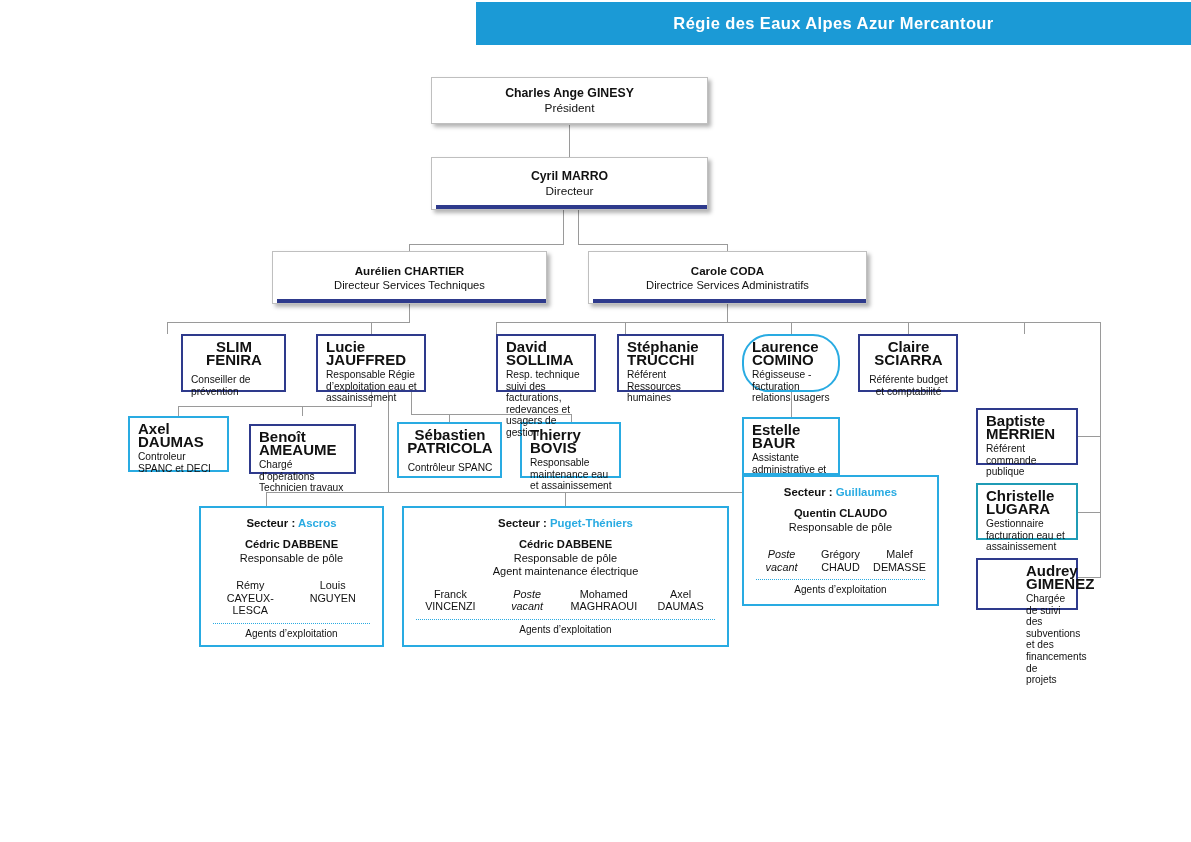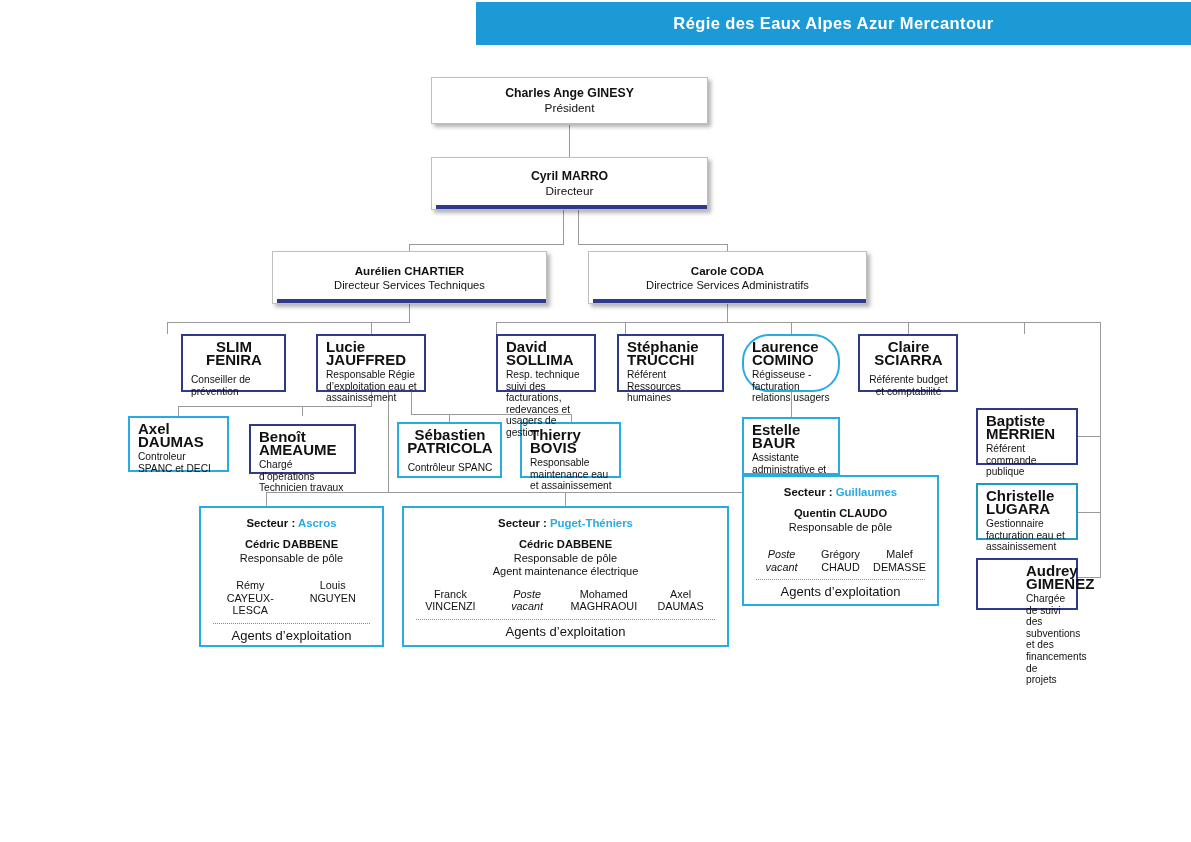--- a/index.html
+++ b/index.html
@@ -66,21 +66,21 @@
   .sector{border:2px solid #29abe2;background:#fff;box-sizing:border-box;
           padding:9px 8px 6px 8px;text-align:center;position:absolute;}
   .sector .sec-head{font-size:11.4px;font-weight:bold;color:#111;margin-bottom:9px;}
   .sector .sec-head .loc{color:#29abe2;}
   .sector .lead-nm{font-size:11.2px;font-weight:bold;color:#111;line-height:13.5px;}
   .sector .lead-rl{font-size:11px;color:#111;line-height:13.5px;}
   .sector .agents{display:flex;justify-content:space-around;align-items:flex-start;margin-top:14px;}
   .sector .agent{font-size:10.8px;color:#111;line-height:12.5px;flex:1;}
   .sector .agent.vacant{font-style:italic;}
   .sector .dots{border-top:1px dotted #29abe2;margin:6px 4px 4px 4px;}
-  .sector .caption{font-size:13px;color:#111;}
+  .sector .caption{font-size:10px;color:#111;}
 
   
   .footer{position:absolute;left:0;top:718px;width:1191px;height:124px;}
 </style>
 </head>
 <body>
 
 <div id="root">
 
   <div class="header-bar">

